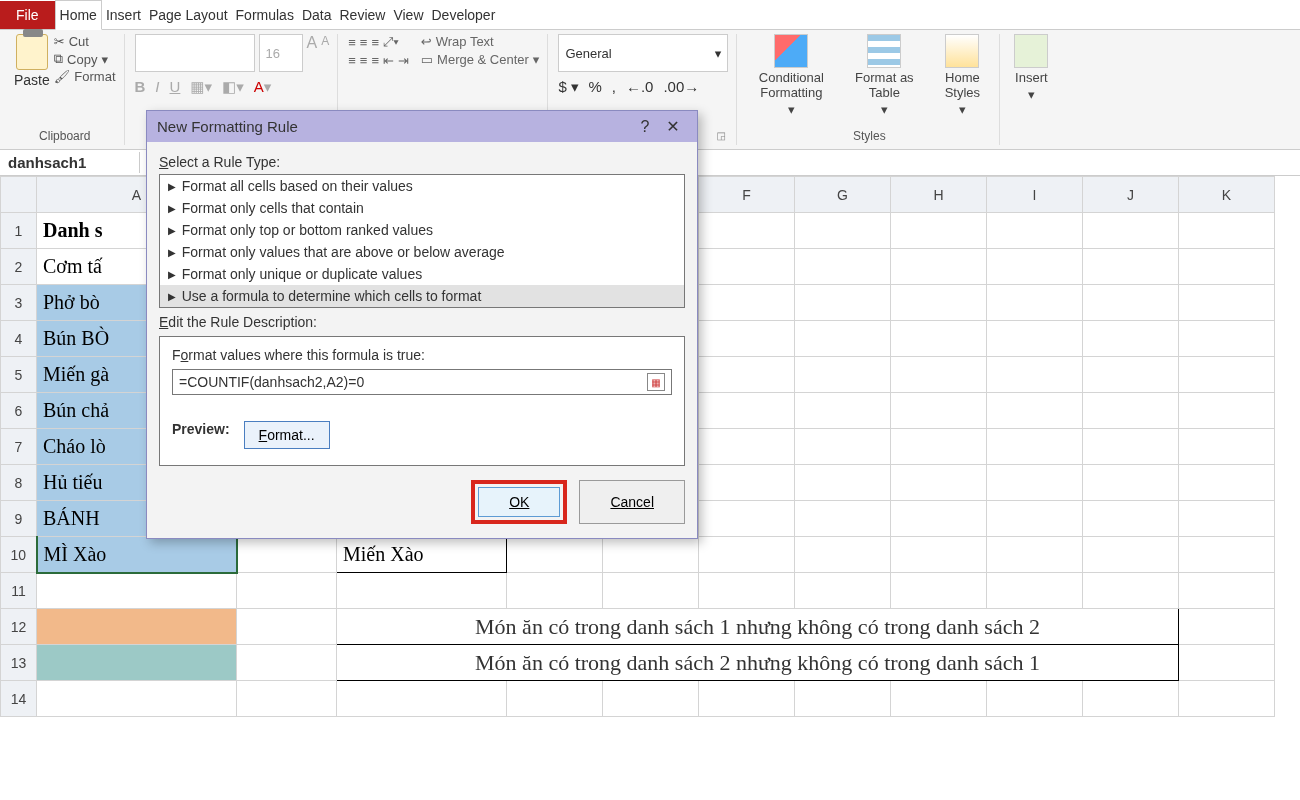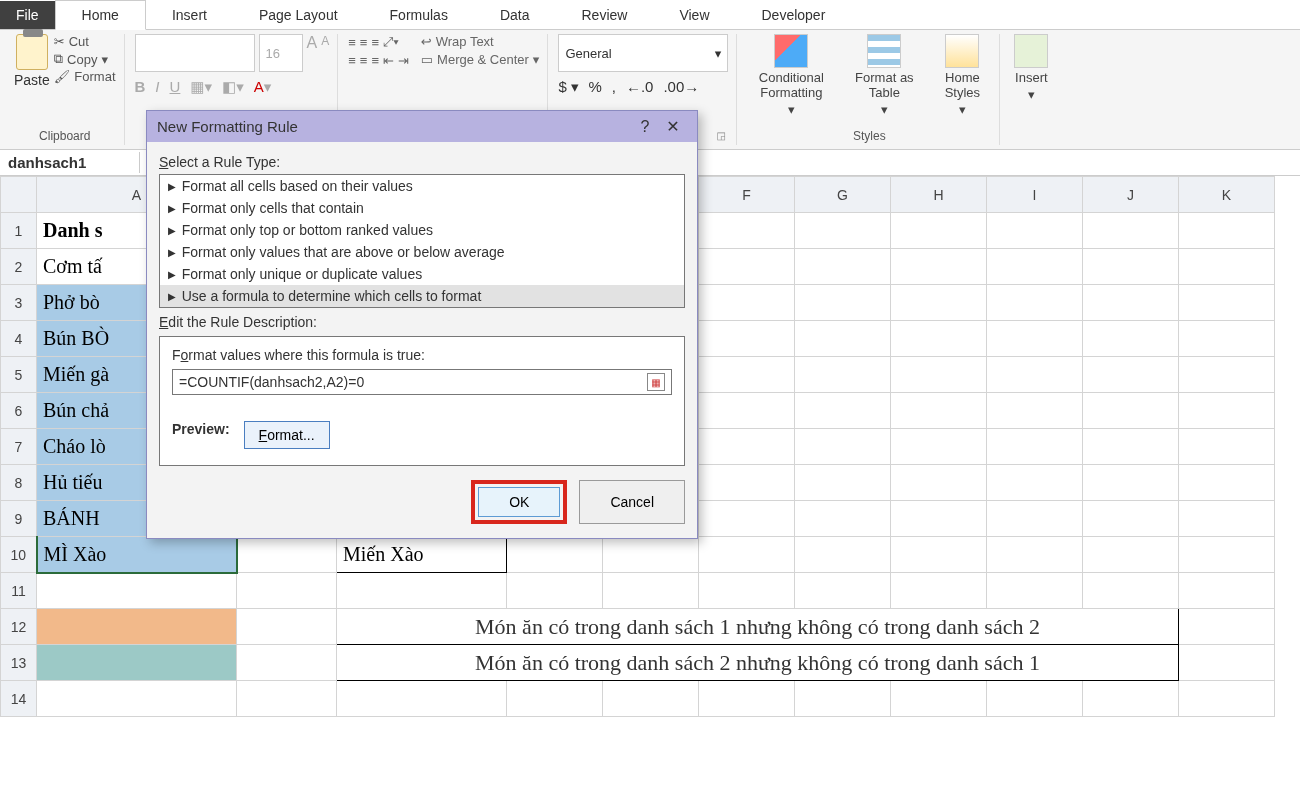--- a/index.html
+++ b/index.html
@@ -1,21 +1,21 @@
 <!DOCTYPE html>
 <html><head>
 <meta charset="utf-8">
 <style>
   * { box-sizing: border-box; margin: 0; padding: 0; font-family: "Segoe UI", Tahoma, sans-serif; }
   body { background: #fff; width: 1300px; height: 800px; overflow: hidden; position: relative; font-size: 14px; color: #333; }
 
   
   .tabs-row { display: flex; align-items: flex-end; height: 30px; background: #fff; border-bottom: 1px solid #ccc; }
-  .file-tab { background: #404040; color: #fff; padding: 6px 16px; font-size: 14px; }
-  .tab { padding: 6px 26px; font-size: 14px; color: #333; cursor: pointer; }
+  .file-tab { background: #b91c1c; color: #fff; padding: 6px 16px; font-size: 14px; }
+  .tab { padding: 6px 4px; font-size: 14px; color: #333; cursor: pointer; }
   .tab.active { border: 1px solid #ccc; border-bottom: 1px solid #fff; background: #fff; position: relative; top: 1px; }
 
   .ribbon { display: flex; background: #f5f5f5; border-bottom: 1px solid #ccc; height: 120px; padding: 4px 6px; gap: 2px; }
   .group { display: flex; flex-direction: column; border-right: 1px solid #ddd; padding: 0 8px 2px 8px; }
   .group-body { flex: 1; display: flex; align-items: flex-start; gap: 4px; }
   .group-title { text-align: center; font-size: 12px; color: #555; padding-top: 2px; }
   .paste-btn { display: flex; flex-direction: column; align-items: center; gap: 2px; }
   .paste-icon { width: 32px; height: 36px; background: #fff3cc; border: 1px solid #d0b060; border-radius: 3px; position: relative; }
   .paste-icon::before { content:""; position:absolute; top:-6px; left:6px; width:20px; height:8px; background:#888; border-radius:2px;}
   .mini-stack { display: flex; flex-direction: column; gap: 2px; font-size: 13px; color: #555; }
@@ -61,21 +61,21 @@
   .rule-item { padding:3px 8px; font-size:14px; display:flex; gap:6px; align-items:center;}
   .rule-item.selected{ background:#e2e2e2;}
   .tri{font-size:10px;}
   .desc-box{ border:1px solid #777; background:#fff; padding:10px 12px 16px 12px; margin-top:6px;}
   .formula-in{ width:100%; border:1px solid #777; padding:3px 6px; font-size:14px; display:flex; align-items:center; justify-content:space-between;}
   .ref-btn{width:18px;height:18px;border:1px solid #888;background:#fff;font-size:10px;display:flex;align-items:center;justify-content:center;color:#c33;}
   .preview-row{display:flex;gap:14px;margin-top:26px;}
   .preview-box{flex:0 0 300px;background:#f2b98a;border:1px solid #c77e43;text-align:center;padding:10px 0;font-size:16px;}
   .fmt-btn{border:1px solid #4a7ec0;background:#eaf2fb;padding:5px 14px;font-size:14px;}
   .dlg-actions{display:flex;justify-content:flex-end;gap:12px;margin-top:14px;}
-  .btn{border:1px solid #9a9a9a;background:#efefef;padding:6px 30px;font-size:14px;}
+  .btn{border:1px solid #9a9a9a;background:#efefef;padding:6px 30px;font-size:14px;text-decoration:underline;}
   .btn.ok{background:#e7f3fb;border:1px solid #5d9bd4;}
   .ok-ring{border:4px solid #d8261c;padding:3px;}
 </style>
 </head>
 <body>
 
 <div class="tabs-row">
   <div class="file-tab">File</div>
   <div class="tab active">Home</div>
   <div class="tab">Insert</div>

